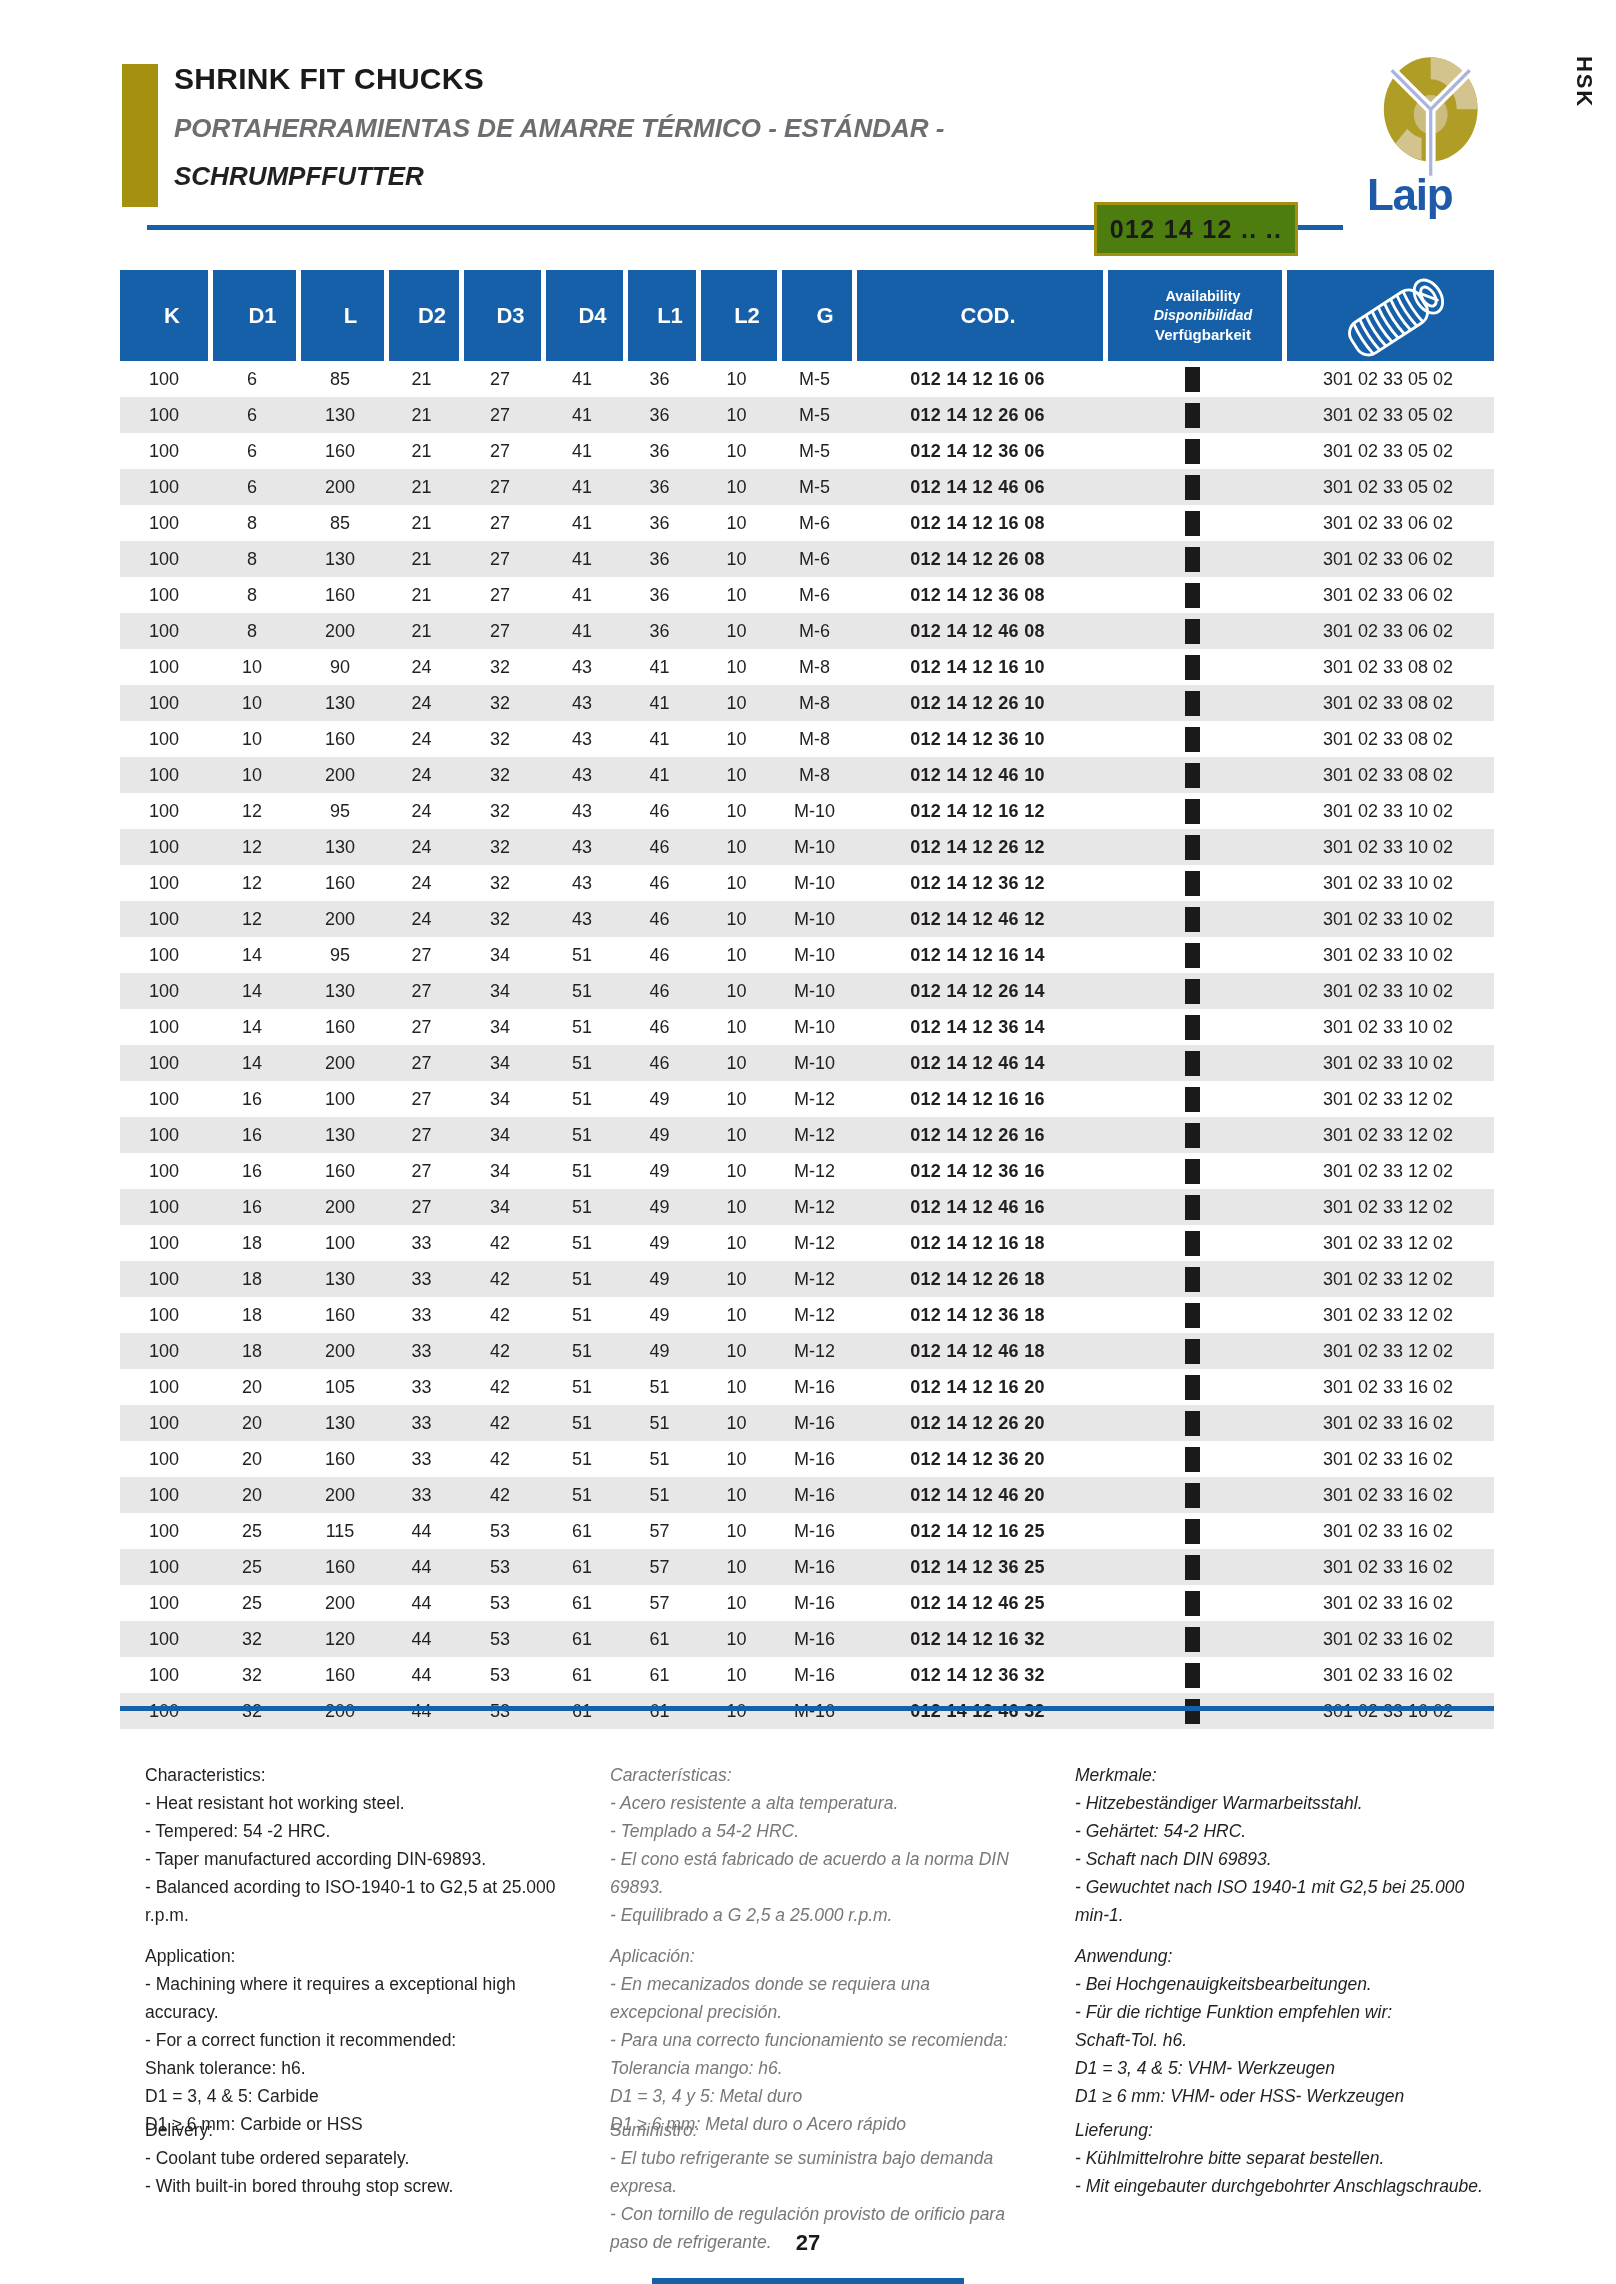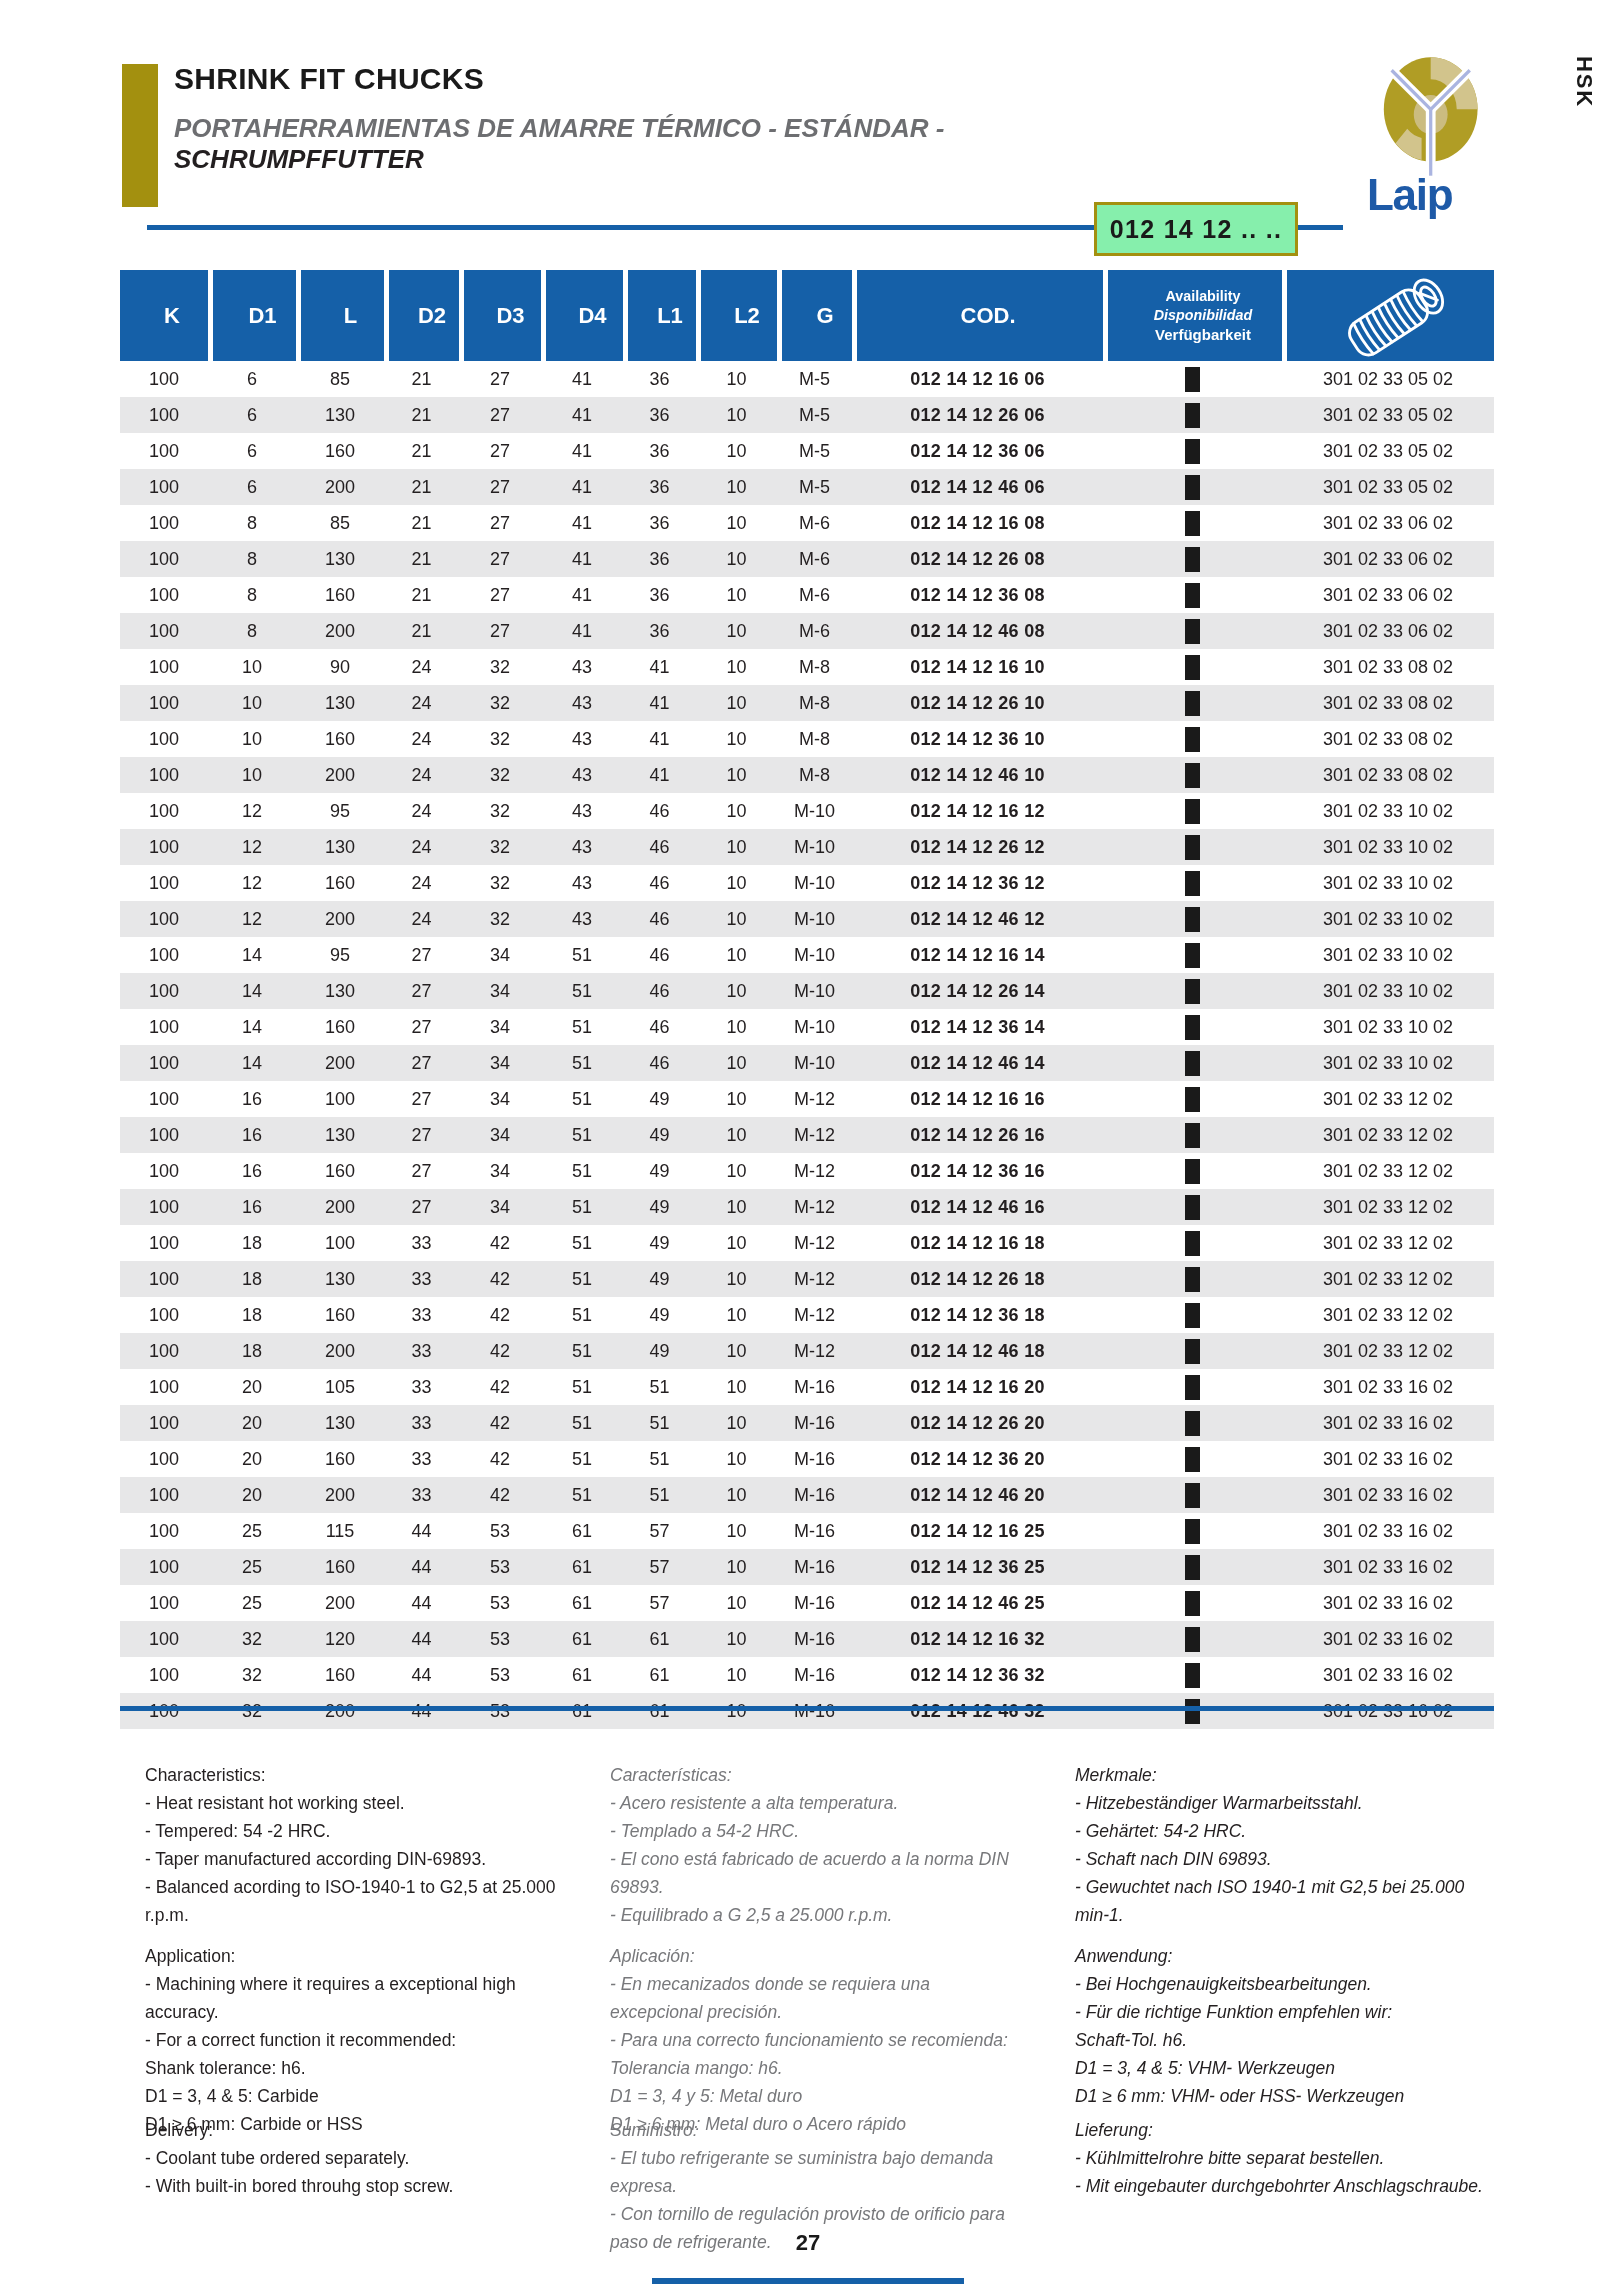--- a/index.html
+++ b/index.html
@@ -6,24 +6,24 @@
   body{
     width:1616px;height:2284px;position:relative;background:#ffffff;
     font-family:"Liberation Sans", sans-serif;color:#231f20;
     -webkit-font-smoothing:antialiased;
   }
   
   .gold-bar{position:absolute;left:122px;top:64px;width:36px;height:143px;background:#a3900f;}
   .title-block{position:absolute;left:174px;top:62px;width:975px;}
   .title-main{font-size:30px;font-weight:bold;color:#1a1a1a;letter-spacing:0.3px;}
   .title-es{font-size:26px;font-weight:bold;font-style:italic;color:#6d6e71;margin-top:17px;}
-  .title-de{font-size:26px;font-weight:bold;font-style:italic;color:#231f20;}
+  .title-de{font-size:26px;font-weight:bold;font-style:italic;color:#231f20;margin-top:17px;}
   .blue-rule{position:absolute;left:147px;top:225px;width:1196px;height:5.2px;background:#1560a8;}
   .pn-box{
-    position:absolute;left:1094px;top:202px;width:198px;height:48px;background:#86efac;
+    position:absolute;left:1094px;top:202px;width:198px;height:48px;background:#4d7c0f;
     border:3.2px solid #a3900f;display:flex;align-items:center;justify-content:center;
     font-size:25px;font-weight:bold;color:#1a1a1a;letter-spacing:1.3px;z-index:2;
   }
   .logo{position:absolute;left:1376px;top:52px;width:130px;}
   .logo-text{font-size:44px;font-weight:bold;color:#1e5aa7;letter-spacing:-1.3px;margin-top:-9px;margin-left:-9px;}
   .hsk{
     position:absolute;left:1571px;top:56px;font-size:22px;font-weight:bold;color:#1a1a1a;
     writing-mode:vertical-rl;letter-spacing:1.9px;
   }
   

